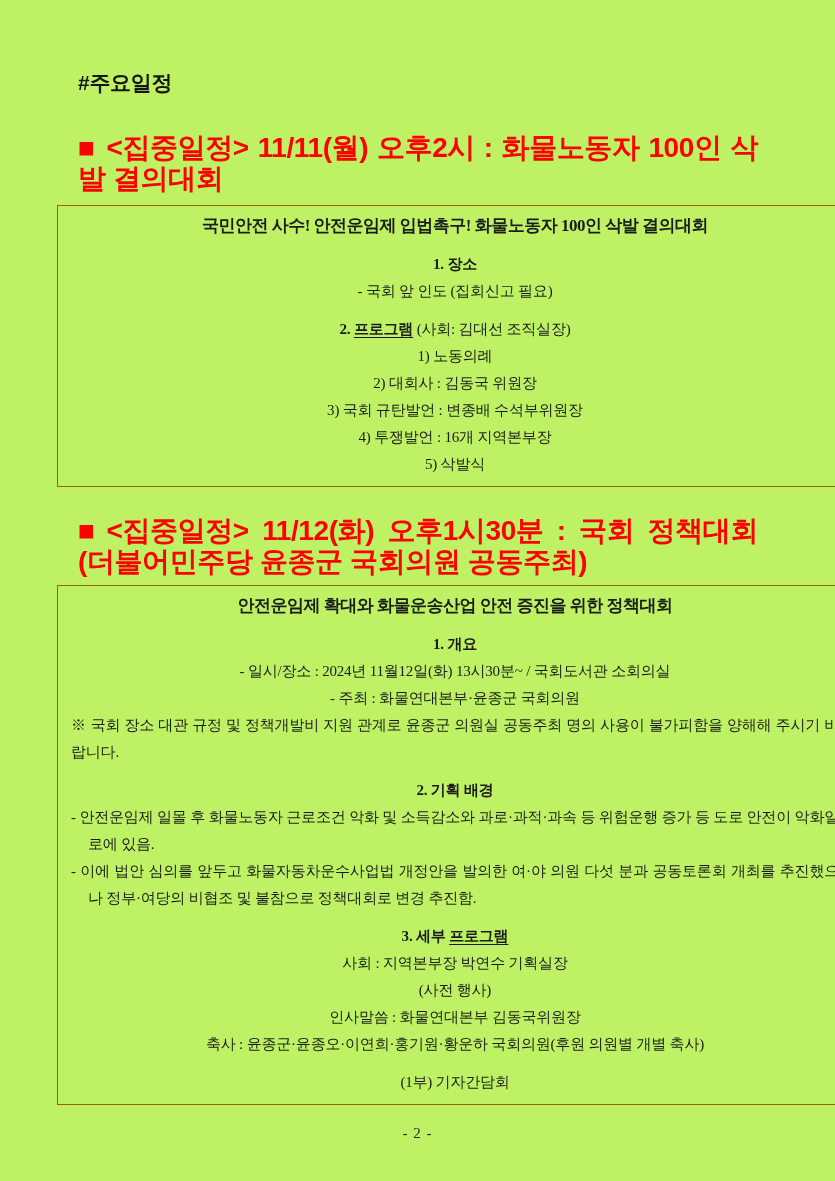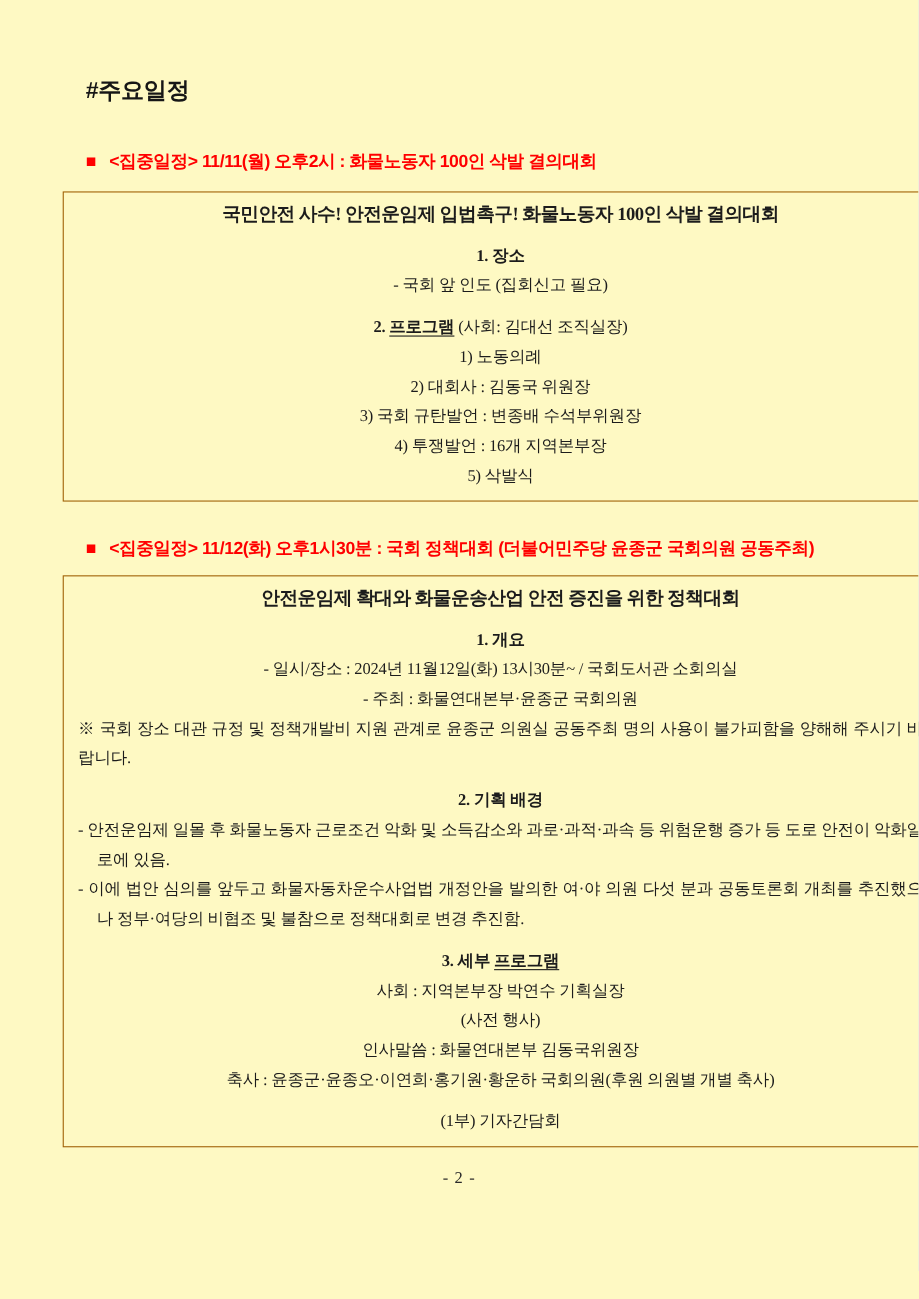--- a/index.html
+++ b/index.html
@@ -1,41 +1,41 @@
 <!DOCTYPE html>
 <html><head>
 <meta charset="utf-8">
 <style>
   * { margin: 0; padding: 0; box-sizing: border-box; }
   html, body { background: #e8e8e8; }
   .page {
     width: 835px;
     height: 1181px;
-    background: #fef9c3;
+    background: #bef264;
     position: relative;
     margin: 0 auto;
     font-family: "Liberation Serif", "DejaVu Serif", serif;
     color: #1c1c1c;
     overflow: hidden;
   }
   .doc-title {
     margin: 72px 57px 0 78px;
     font-family: "Liberation Sans", "DejaVu Sans", sans-serif;
     font-weight: bold;
     font-size: 21px;
     line-height: 22px;
     color: #161616;
     letter-spacing: -0.3px;
   }
   .red-heading {
     margin-left: 78px;
     width: 680px;
     font-family: "Liberation Sans", "DejaVu Sans", sans-serif;
     font-weight: bold;
-    font-size: 16px;
+    font-size: 28px;
     line-height: 31px;
     color: #ff0000;
     letter-spacing: -0.4px;
     text-align: justify;
     word-break: normal;
   }
   .red-heading .bullet {
     display: inline-block;
     margin-right: 12px;
   }

